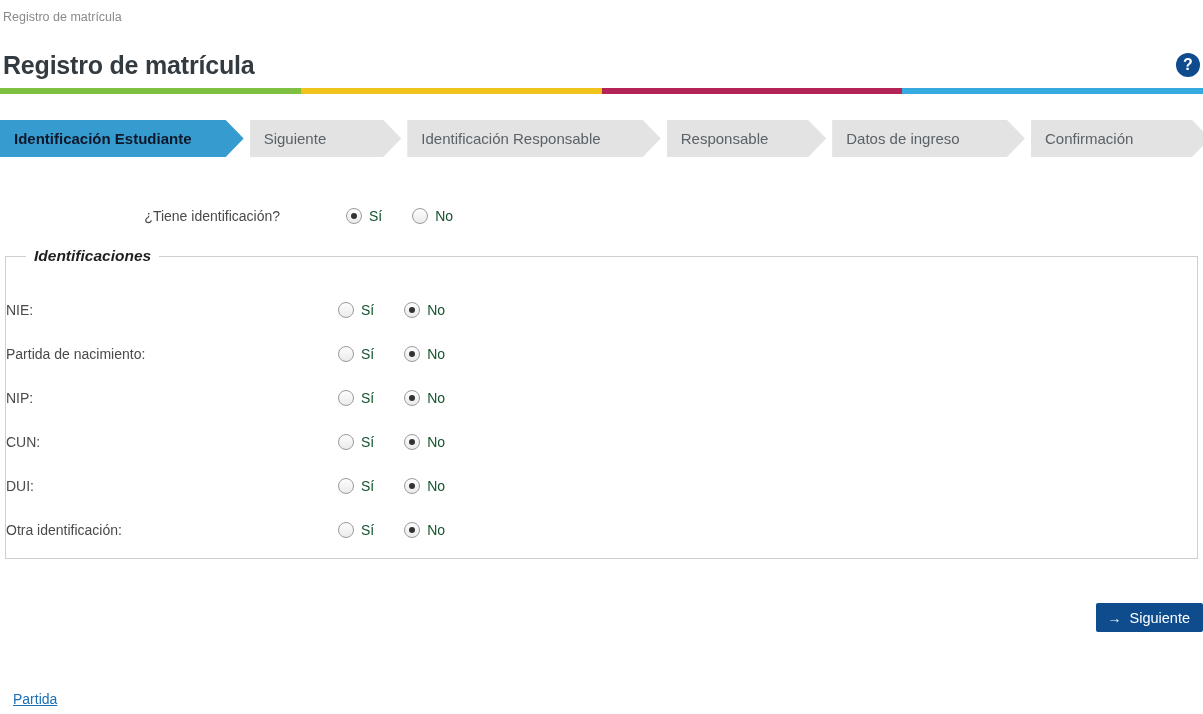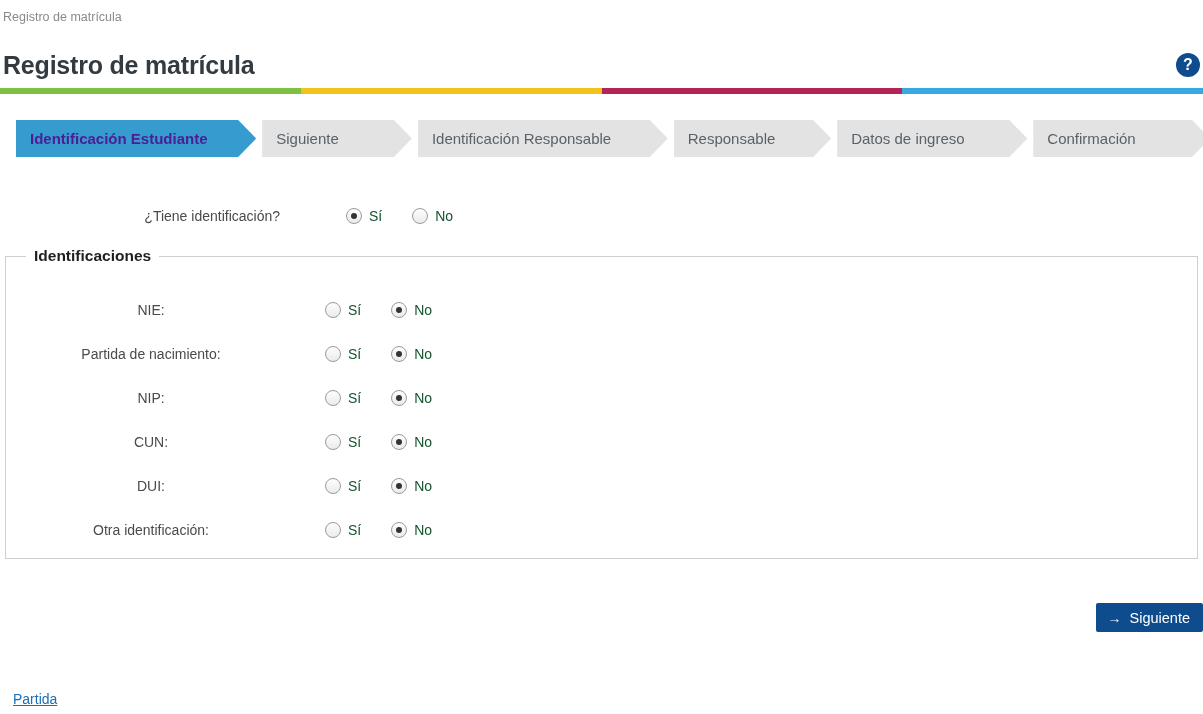--- a/index.html
+++ b/index.html
@@ -25,21 +25,21 @@
   .progress .seg { flex:1; height:100%; }
 
   
   .steps { position:absolute; top:120px; left:0; width:1210px; height:37px; display:flex; gap:6px; }
   .step {
     background:#e3e3e3; color:#5a6268; font-size:15px;
     display:flex; align-items:center; padding-left:14px; padding-right:26px;
     clip-path: polygon(0 0, calc(100% - 18px) 0, 100% 50%, calc(100% - 18px) 100%, 0 100%);
     cursor:pointer; white-space:nowrap; overflow:hidden;
   }
-  .step.active { background:#369bce; color:#4c1d95; font-weight:bold;margin-left:16px; }
+  .step.active { background:#369bce; color:#0f172a; font-weight:bold; }
   .step:nth-child(1){ width:248px; }
   .step:nth-child(2){ width:154px; }
   .step:nth-child(3){ width:258px; }
   .step:nth-child(4){ width:162px; }
   .step:nth-child(5){ width:196px;padding-left:14px; }
   .step:nth-child(6){ width:182px; }
 
   
   .radio-group { display:flex; align-items:center; }
   .radio-option { display:flex; align-items:center; cursor:pointer; }
@@ -52,23 +52,23 @@
   
   .question-row { position:absolute; top:204px; left:0; height:24px; display:flex; align-items:center;gap:31px; }
   .question-label { width:280px; text-align:right; font-size:14px; color:#4a4a4a; margin-right:35px; }
 
   
   fieldset.ident {
     position:absolute; top:247px; left:5px; width:1193px; height:312px;
     border:1px solid #cfcfcf; margin:0; padding:23px 0 0 0; background:#fff;
   }
   fieldset.ident legend { margin-left:20px; padding:0 8px; font-size:15.5px;
-    font-weight:bold; color:#1f1f1f; }
+    font-weight:bold; color:#1f1f1f;font-style:italic; }
   .id-row { display:flex; align-items:center; height:44px; }
-  .id-row-label { width:290px; text-align:center; font-size:14px; color:#4a4a4a; margin-right:29px; }
+  .id-row-label { width:290px; text-align:left; font-size:14px; color:#4a4a4a; margin-right:42px; }
 
   
   .next-btn { position:absolute; top:603px; right:0; height:29px;
     background:#0e4c8e; color:#ffffff; border:none; border-radius:2px;
     font-family:"Liberation Sans", sans-serif; font-size:14.5px;
     display:flex; align-items:center; padding:0 13px 0 12px; cursor:pointer; }
   .next-btn .arrow { font-size:14px; margin-right:8px; line-height:1; }
   .back-link { position:absolute; top:691px; left:13px; font-size:14px;
     color:#1a6fb5; text-decoration:underline; cursor:pointer; }
 </style>

